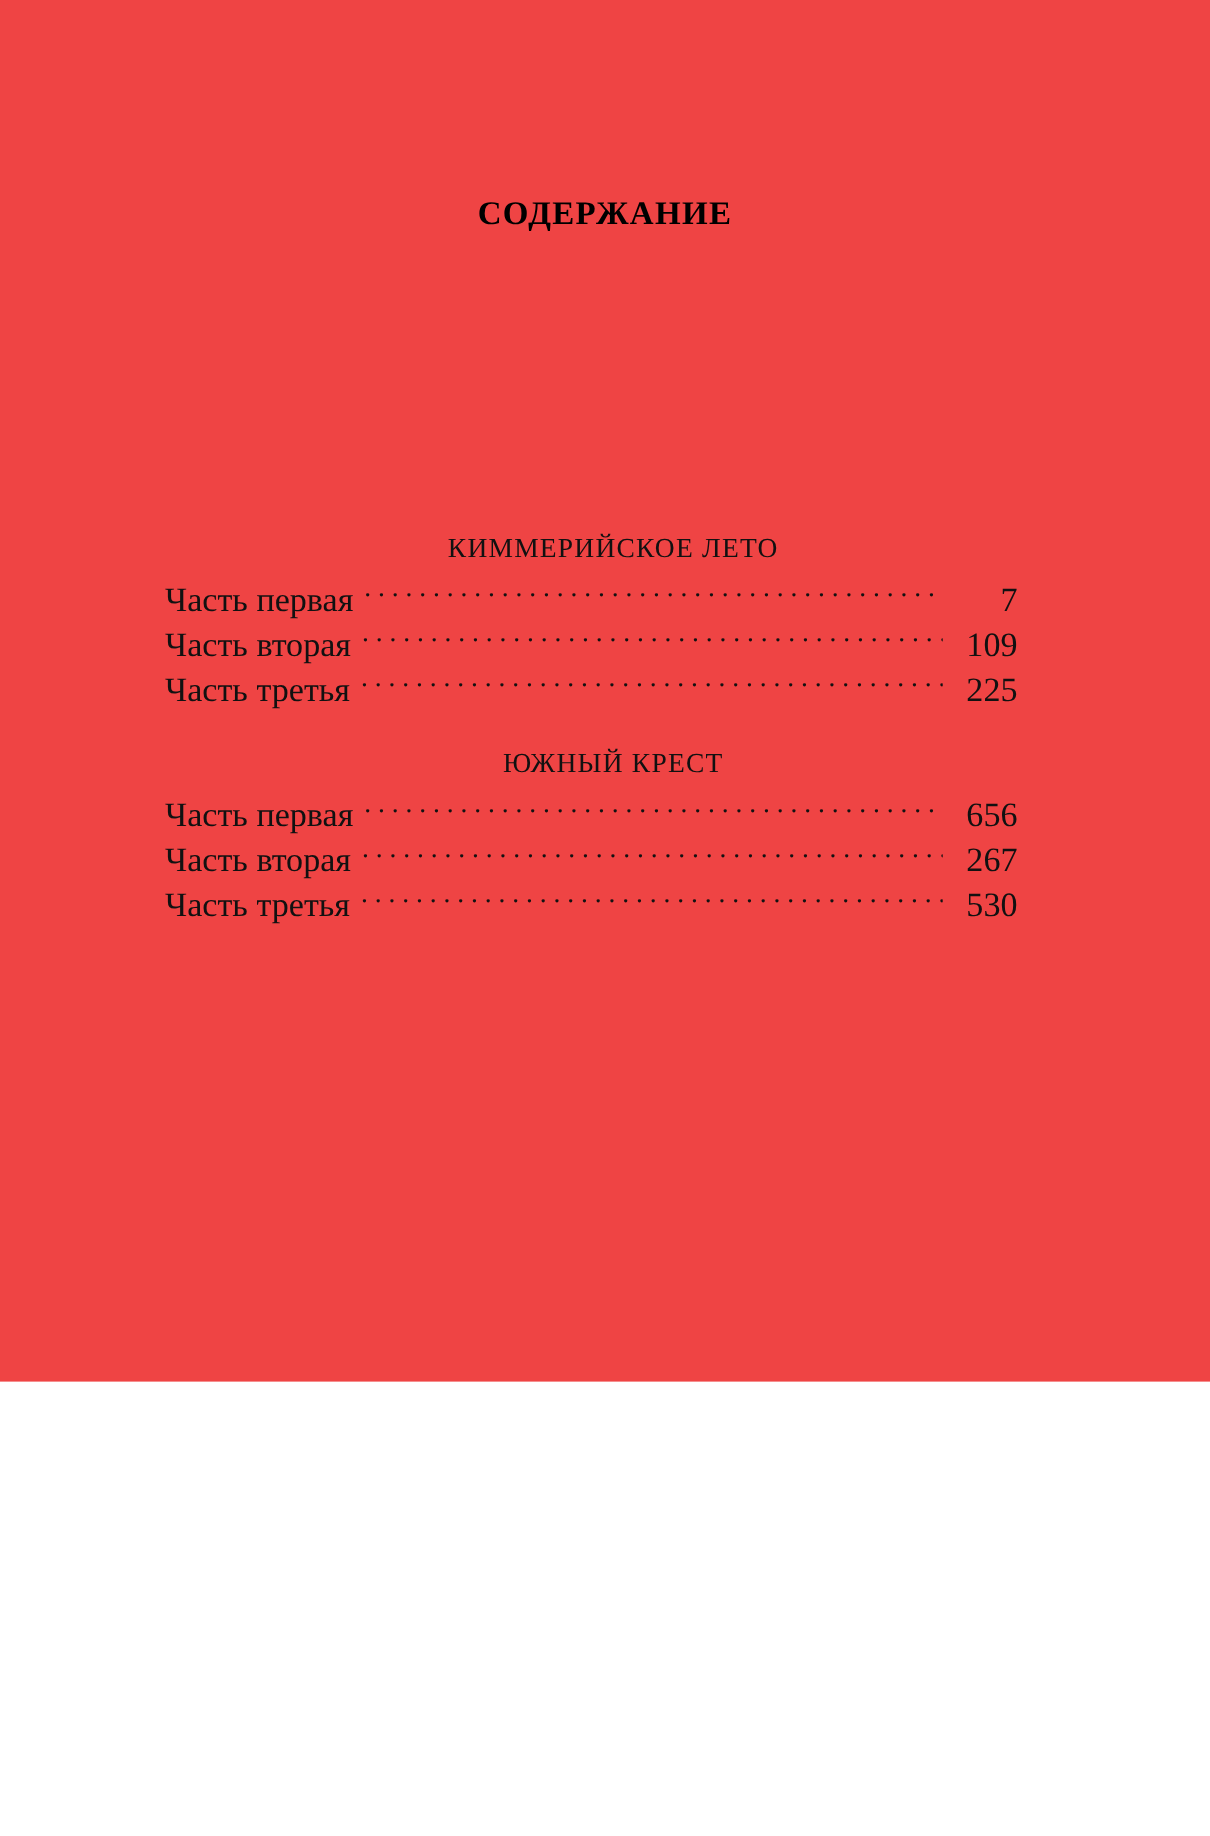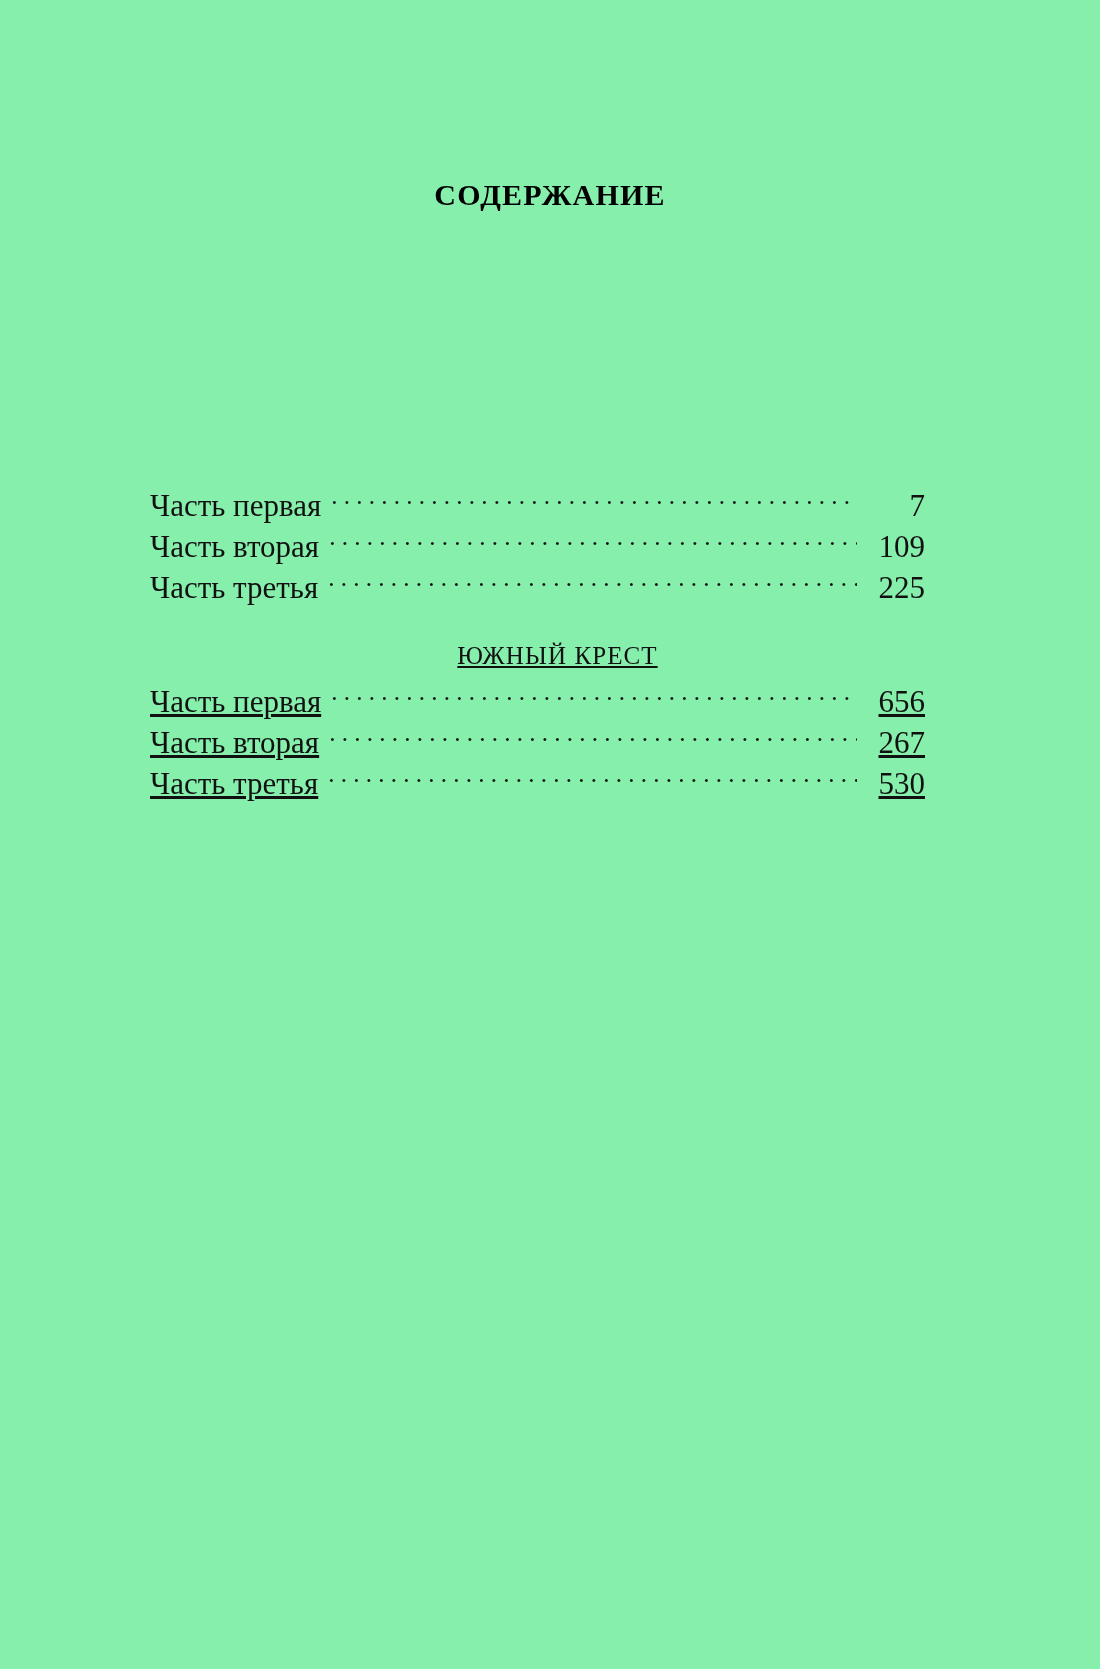--- a/index.html
+++ b/index.html
@@ -14,22 +14,22 @@
     color: #111111;
     position: relative;
     overflow: hidden;
   }
 
   .page {
     position: absolute;
     top: 0;
     left: 0;
     width: 1100px;
-    height: 1669px;
-    background: #86efac;
+    height: 1256px;
+    background: #ef4444;
   }
 
   .toc-title {
     position: absolute;
     top: 178px;
     left: 0;
     width: 1100px;
     text-align: center;
     font-size: 30px;
     font-weight: bold;
@@ -92,33 +92,33 @@
 
   .entry-page {
     flex: 0 0 auto;
     min-width: 58px;
     text-align: right;
     padding-left: 6px;
   }
 
   .section:last-child {
     margin-bottom: 0;
-    text-decoration: underline;
   }
 </style>
 </head>
 <body>
 
 <div class="page">
 
   <div class="toc-title">СОДЕРЖАНИЕ</div>
 
   <div class="toc-body">
 
     <div class="section">
+      <div class="section-title">КИММЕРИЙСКОЕ ЛЕТО</div>
 
       <div class="entry">
         <span class="entry-label">Часть первая</span>
         <span class="entry-dots"></span>
         <span class="entry-page">7</span>
       </div>
 
       <div class="entry">
         <span class="entry-label">Часть вторая</span>
         <span class="entry-dots"></span>

